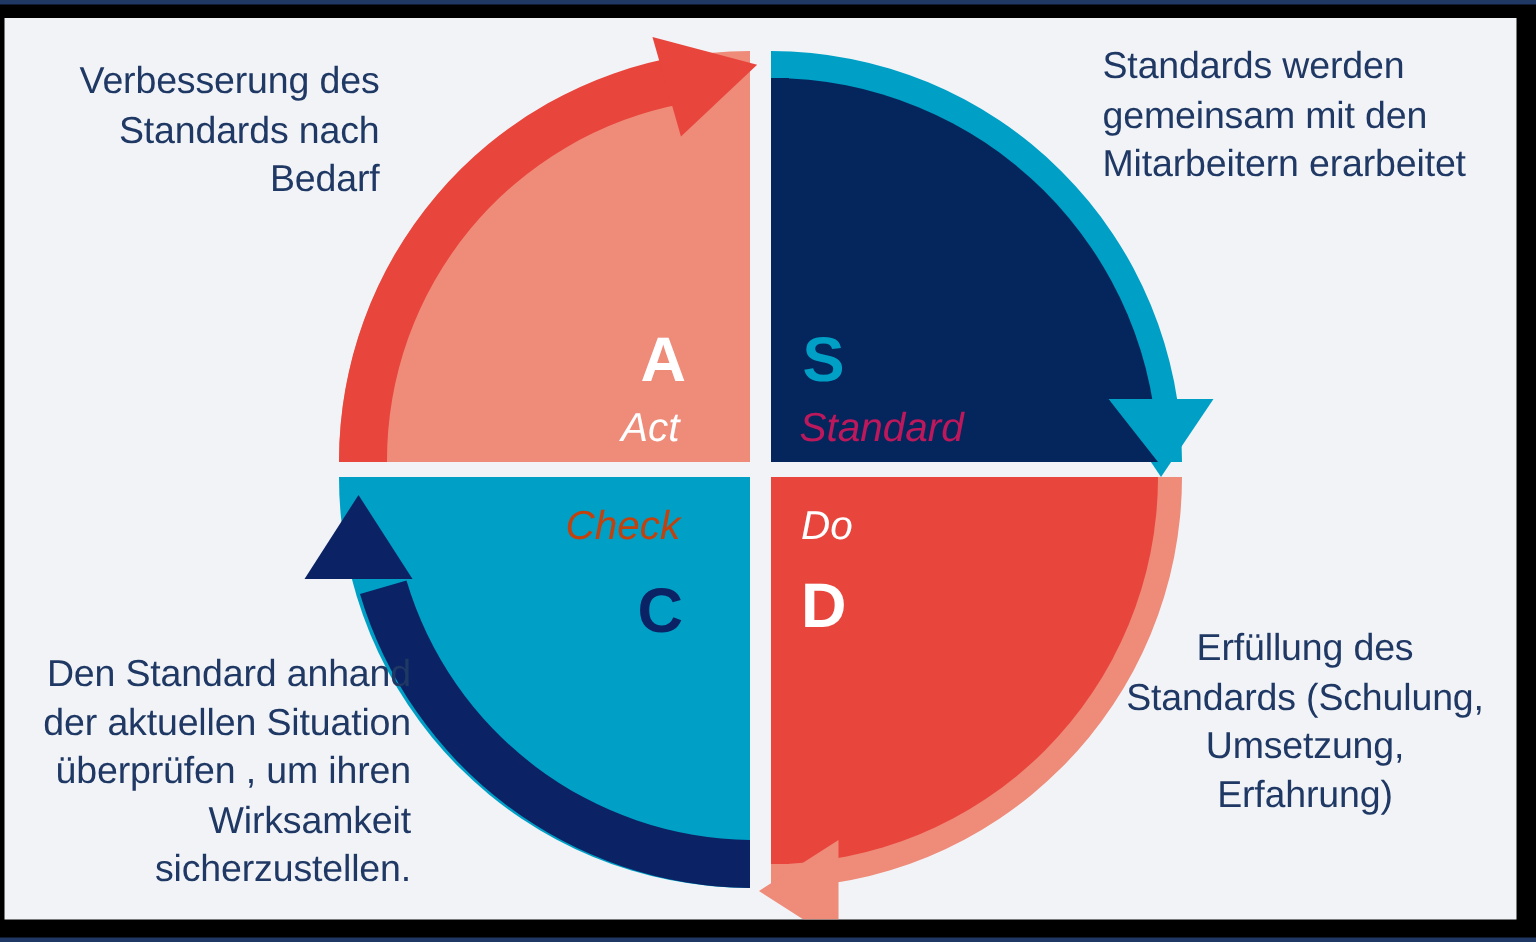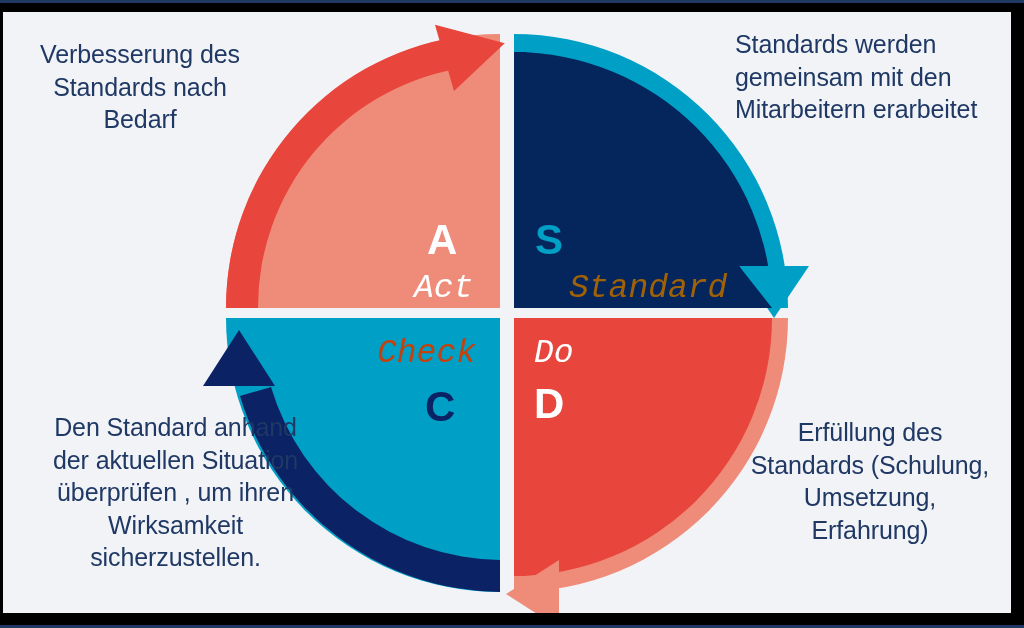--- a/index.html
+++ b/index.html
@@ -56,66 +56,65 @@
   .caption {
     position: absolute;
     color: #1f3864;
     font-family: "Liberation Sans", sans-serif;
     font-size: 25px;
     line-height: 1.30;
     white-space: pre-line;
     letter-spacing: -0.1px;
   }
   #cap-act {
-    left: 12px;
+    left: 0;
     top: 26px;
     width: 250px;
-    text-align: center;
+    text-align: right;
   }
   #cap-standard {
     right: 16px;
     top: 16px;
     width: 260px;
     text-align: left;
   }
   #cap-check {
     left: 16px;
-    top: 399px;
+    top: 421px;
     width: 255px;
-    text-align: center;
-    margin-left: 29px;
+    text-align: right;
   }
   #cap-do {
     right: 16px;
     top: 404px;
     width: 250px;
     text-align: center;
   }
 
   
   .q-letter {
     position: absolute;
     font-family: "Liberation Sans", sans-serif;
     font-weight: bold;
     font-size: 42px;
     line-height: 1;
   }
   .q-word {
     position: absolute;
-    font-family: Liberation Mono, monospace;
+    font-family: Liberation Sans, sans-serif;
     font-style: italic;
-    font-size: 33px;
+    font-size: 27px;
     line-height: 1;
   }
 
   #letter-a { left: 424px; top: 207px; color: #ffffff; }
   #word-act { left: 411px; top: 260px; color: #ffffff; }
 
   #letter-s { left: 532px; top: 207px; color: #00a0c6; }
-  #word-standard { left: 530px; top: 260px; color: #a16207; margin-left: 36px; }
+  #word-standard { left: 530px; top: 260px; color: #be185d; }
 
   #word-check { left: 374px; top: 325px; color: #c2410c; }
   #letter-c { left: 422px; top: 374px; color: #0b2265; }
 
   #word-do { left: 531px; top: 325px; color: #ffffff; text-align: center; }
   #letter-d { left: 531px; top: 371px; color: #ffffff; }
 </style>
 </head>
 <body>
 

